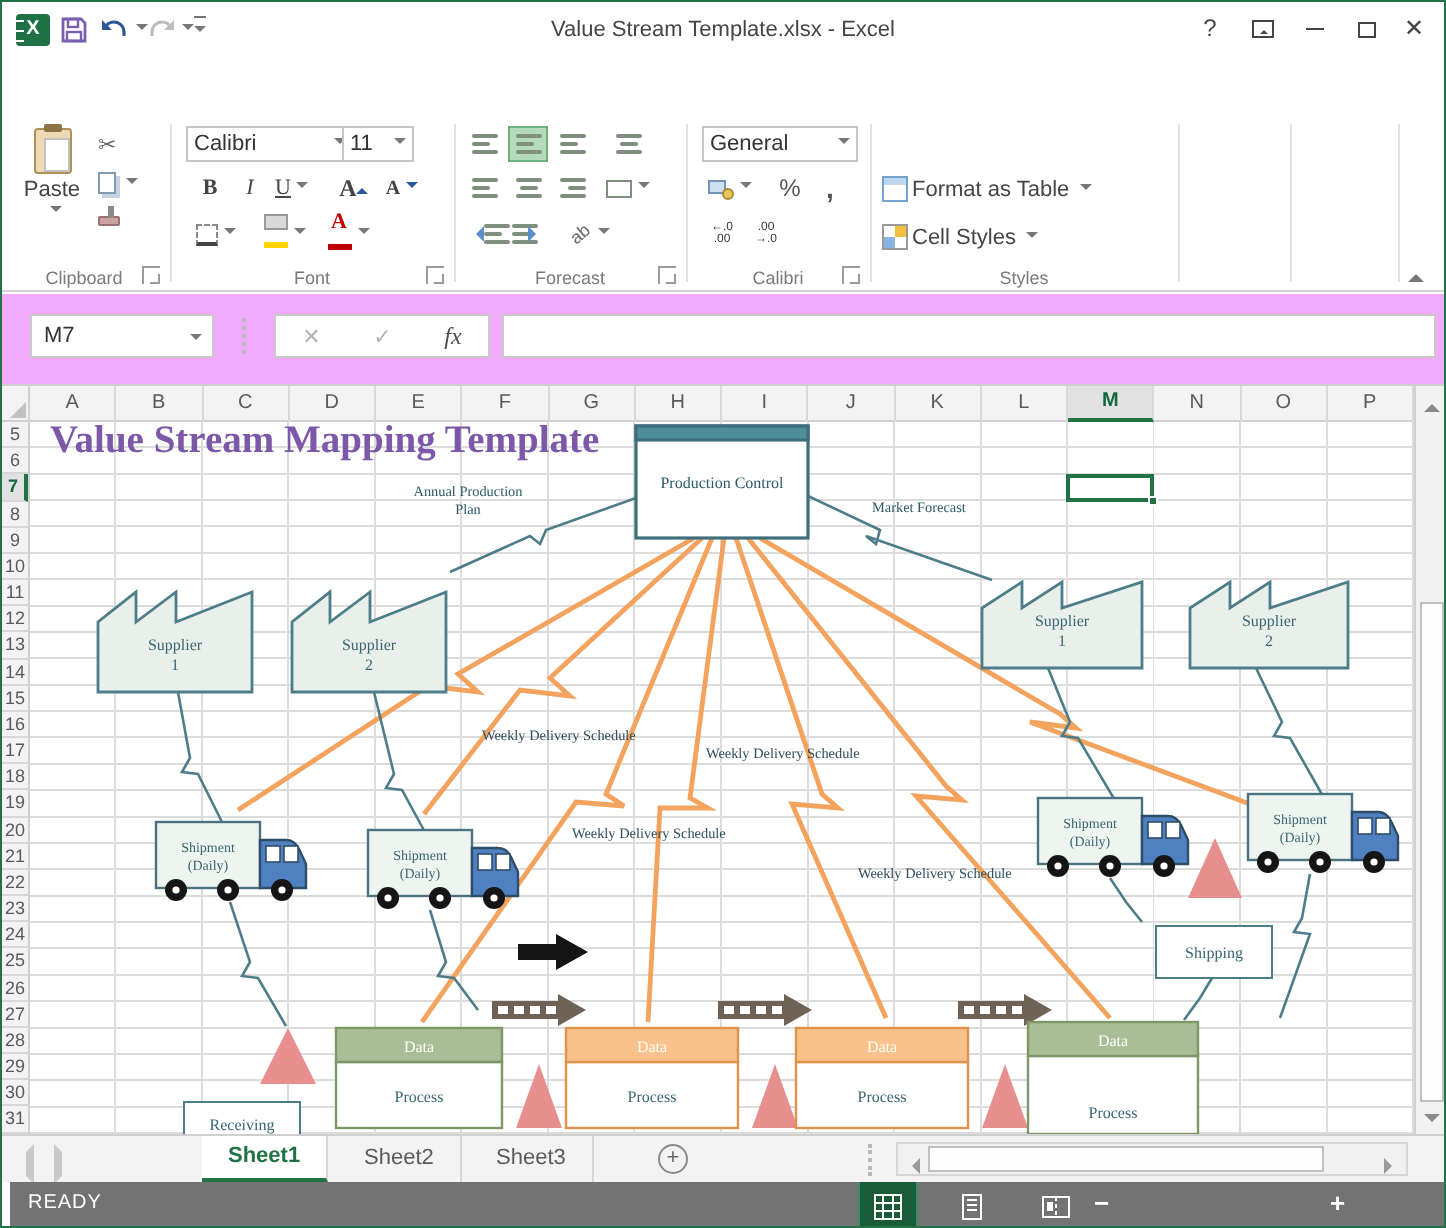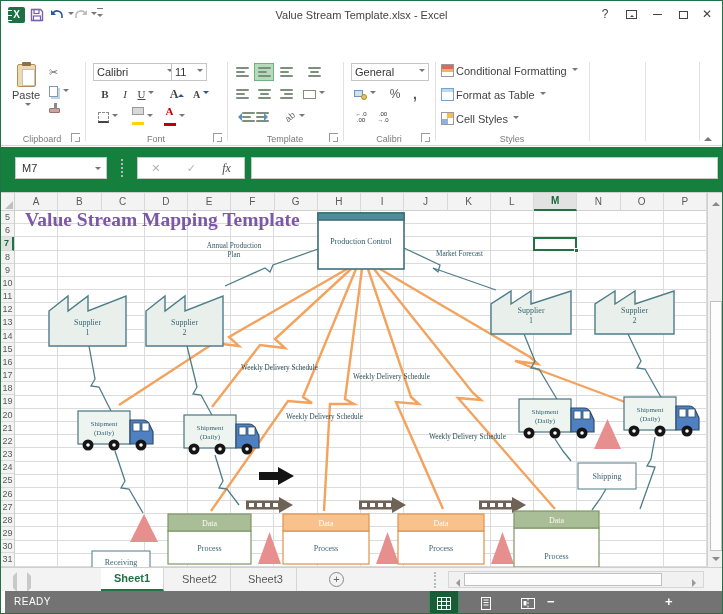--- a/index.html
+++ b/index.html
@@ -67,21 +67,21 @@
   .cellsic{width:22px;height:19px;border:1px solid #44709e;margin:4px auto 4px;background:
      linear-gradient(#bdd7ee 5px,transparent 5px),
      linear-gradient(to right,#dcdcdc 1px,transparent 1px),
      linear-gradient(#dcdcdc 1px,transparent 1px);background-size:100% 100%,7px 7px,7px 7px}
   .binoc{width:22px;height:14px;margin:7px auto 6px;position:relative}
   .binoc i,.binoc u{position:absolute;top:0;width:9px;height:14px;background:#4a4a4a;border-radius:4px}
   .binoc i{left:0}.binoc u{right:0}
   .binoc:after{content:"";position:absolute;left:8px;top:2px;width:6px;height:5px;background:#4a4a4a}
   #ribcollapse{position:absolute;right:10px;bottom:4px;width:0;height:0;border:4px solid transparent;border-bottom-color:#777}
   
-  #fbar{position:absolute;left:0;top:146px;width:100%;height:46px;background:#15803d;border-bottom:1px solid #cfcecc}
+  #fbar{position:absolute;left:0;top:146px;width:100%;height:46px;background:#f0abfc;border-bottom:1px solid #cfcecc}
   #namebox{position:absolute;left:14px;top:10px;width:92px;height:22px;background:#fff;border:1px solid #c8c8c8;
      line-height:20px;padding-left:6px;color:#333}
   #namebox .car{position:absolute;right:5px;top:9px}
   #fbtns{position:absolute;left:136px;top:10px;width:108px;height:22px;background:#fff;border:1px solid #c8c8c8;
      display:flex;align-items:center;justify-content:space-around;color:#b4b4b4}
   #fxlbl{font-family:"Liberation Serif",serif;font-style:italic;color:#4e4e4e;font-size:12px}
   #finput{position:absolute;left:250px;top:10px;right:4px;height:22px;background:#fff;border:1px solid #c8c8c8}
   .vdots{position:absolute;left:120px;top:12px;height:18px;border-left:2px dotted #b9b9b9}
   
   #corner{position:absolute;left:0;top:192px;width:14px;height:18px;background:#f3f3f3;border-right:1px solid #d0d0d0;border-bottom:1px solid #d0d0d0}
@@ -295,21 +295,21 @@
           <b></b>
           <b></b>
           <b></b>
         </span>
         <span class="tri-r" style="border-left-color:#5b8fc9"></span>
       </div>
     <div class="icbtn" style="left:280px;top:50px;width:28px">
         <span style="display:inline-block;transform:rotate(-40deg);font-size:9px;color:#666">ab</span>
         <span class="car"></span>
       </div>
-    <div class="glabel" style="left:228px;width:112px">Template</div>
+    <div class="glabel" style="left:228px;width:112px">Forecast</div>
     <div class="dlg" style="left:328px"></div>
     <div class="gsep" style="left:342px"></div>
 
     <div class="fsel abs" style="left:350px;top:5px;width:78px">
         <span>General</span>
         <span class="car"></span>
       </div>
     <div class="icbtn" style="left:350px;top:27px;width:28px">
         <span class="numic">
           <i></i>
@@ -326,25 +326,20 @@
     <div class="icbtn" style="left:350px;top:50px">
         <span class="decb"><span>←.0</span><br><span>.00</span></span>
       </div>
     <div class="icbtn" style="left:372px;top:50px">
         <span class="decb"><span>.00</span><br><span>→.0</span></span>
       </div>
     <div class="glabel" style="left:344px;width:88px">Calibri</div>
     <div class="dlg" style="left:420px"></div>
     <div class="gsep" style="left:434px"></div>
 
-    <div class="rbtn" style="left:440px;top:6px">
-        <span class="stic st1"></span>
-        <span>Conditional Formatting</span>
-        <span class="car"></span>
-      </div>
     <div class="rbtn" style="left:440px;top:30px">
         <span class="stic st2"></span>
         <span>Format as Table</span>
         <span class="car"></span>
       </div>
     <div class="rbtn" style="left:440px;top:54px">
         <span class="stic st3"></span>
         <span>Cell Styles</span>
         <span class="car"></span>
       </div>

